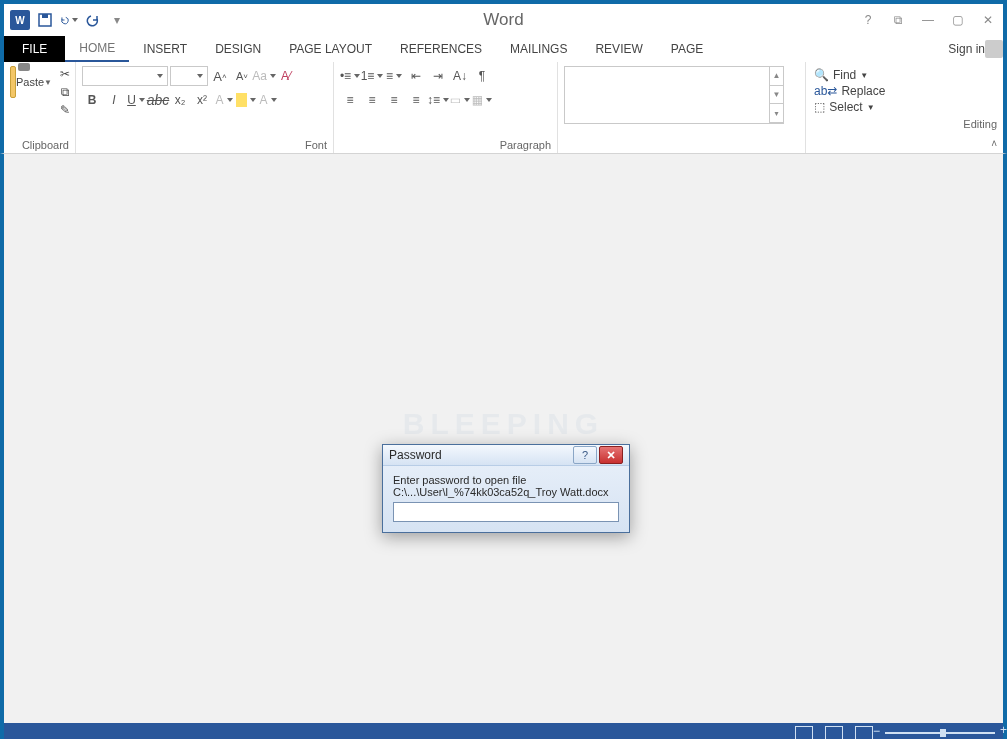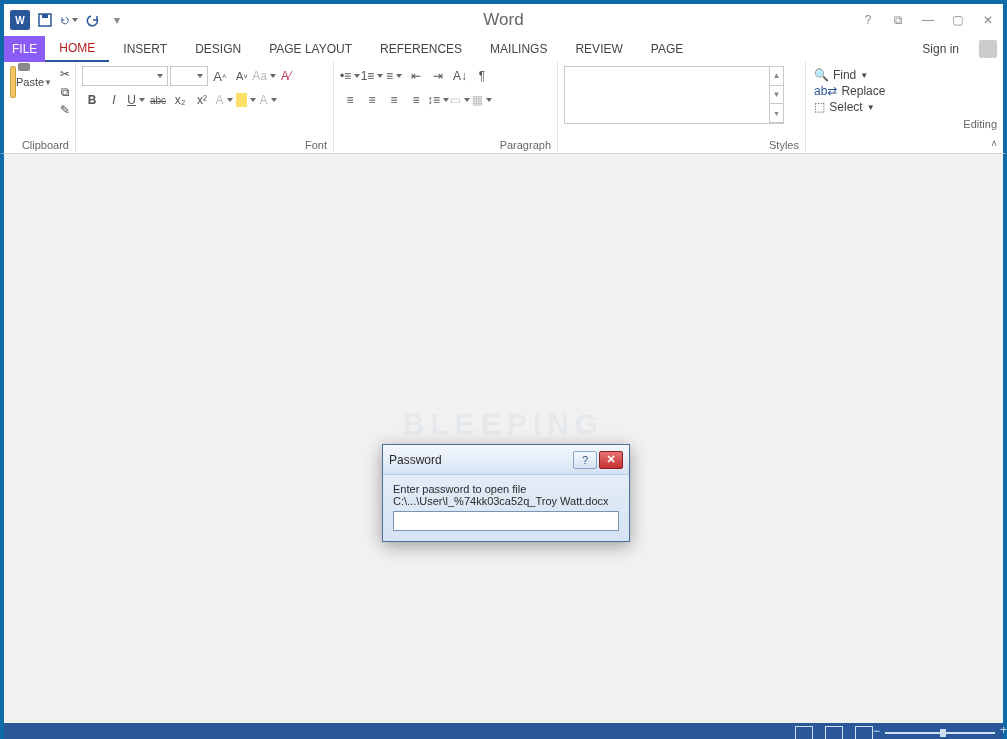--- a/index.html
+++ b/index.html
@@ -9,24 +9,24 @@
   .titlebar { height: 36px; background: #fff; border: 4px solid #0f6ba8; border-bottom: none; display: flex; align-items: center; padding: 0 6px; position: relative; }
   .qat { display: flex; align-items: center; gap: 6px; }
   .qat-icon { width: 18px; height: 18px; display: flex; align-items: center; justify-content: center; color: #2a579a; }
   .word-icon { width: 20px; height: 20px; background: #2a579a; color: #fff; font-size: 10px; font-weight: bold; display: flex; align-items: center; justify-content: center; border-radius: 2px; }
   .title-text { position: absolute; left: 50%; transform: translateX(-50%); color: #666; font-size: 17px; }
   .win-controls { margin-left: auto; display: flex; gap: 12px; color: #8a8a8a; }
   .win-btn { width: 18px; height: 18px; display: flex; align-items: center; justify-content: center; cursor: pointer; }
   
   
   .tabstrip { height: 26px; background: #fff; border-left: 4px solid #0f6ba8; border-right: 4px solid #0f6ba8; display: flex; align-items: stretch; }
-  .file-tab { background: #8b5cf6; color: #fff; padding: 0 8px; display: flex; align-items: center; font-size: 12px; }
+  .file-tab { background: #000000; color: #fff; padding: 0 18px; display: flex; align-items: center; font-size: 12px; }
   .tab { padding: 0 14px; display: flex; align-items: center; color: #444; font-size: 12px; cursor: pointer; }
-  .tab.active { color: #b91c1c; border-bottom: 2px solid #2a579a; }
-  .signin-area { margin-left: auto; display: flex; align-items: center; gap: 20px; padding-right: 6px; color: #444; }
+  .tab.active { color: #737373; border-bottom: 2px solid #2a579a; }
+  .signin-area { margin-left: auto; display: flex; align-items: center; gap: 0; color: #444; }
   .avatar { width: 18px; height: 18px; background: #ccc; border-radius: 2px; }
   
   
   .ribbon { height: 92px; background: #fff; border-left: 4px solid #0f6ba8; border-right: 4px solid #0f6ba8; border-bottom: 1px solid #d4d4d4; display: flex; position: relative; }
   .group { border-right: 1px solid #e1e1e1; padding: 4px 6px 2px 6px; display: flex; flex-direction: column; }
   .group-body { flex: 1; display: flex; align-items: flex-start; gap: 4px; }
   .group-label { text-align: right; font-size: 11px; color: #666; padding-top: 2px; position: relative; }
   
   .big-btn { display: flex; flex-direction: row; align-items: center; justify-content: center; width: 42px; text-align: center; font-size: 11px; color: #444; }
   .paste-icon { width: 28px; height: 32px; background: #f3c667; border: 1px solid #c9a03a; border-radius: 2px; position: relative; }
@@ -61,21 +61,21 @@
   .statusbar { height: 24px; background: #2a579a; border: 4px solid #0f6ba8; border-top: none; display: flex; align-items: center; padding: 0 8px; }
   .status-right { margin-left: auto; display: flex; align-items: center; gap: 12px; color: #cfe0f2; }
   .view-btn { width: 18px; height: 14px; border: 1px solid #cfe0f2; }
   .zoom-slider { width: 110px; height: 2px; background: #cfe0f2; position: relative; }
   .zoom-slider::before { content: "−"; position: absolute; left: -12px; top: -8px; color: #cfe0f2; }
   .zoom-slider::after { content: "+"; position: absolute; right: -12px; top: -9px; color: #cfe0f2; }
   .zoom-thumb { position: absolute; left: 50%; top: -3px; width: 6px; height: 8px; background: #cfe0f2; }
   
   
   .dialog { position: absolute; left: 378px; top: 290px; width: 248px; background: linear-gradient(#eaf1fa, #d6e3f3); border: 1px solid #4a6f9c; box-shadow: 0 4px 16px rgba(0,0,0,0.35); }
-  .dlg-title { height: 30px; display: flex; align-items: center; padding: 0 6px; font-size: 12px; color: #2a2a2a; background: linear-gradient(#f4f8fd, #d6e3f3); border-bottom: 1px solid #b8cde6; }
+  .dlg-title { height: 21px; display: flex; align-items: center; padding: 0 6px; font-size: 12px; color: #2a2a2a; background: linear-gradient(#f4f8fd, #d6e3f3); border-bottom: 1px solid #b8cde6; }
   .dlg-title-btns { margin-left: auto; display: flex; gap: 2px; }
   .dlg-tbtn { width: 24px; height: 18px; border: 1px solid #8aa6c6; border-radius: 2px; background: linear-gradient(#f4f8fd,#d6e3f3); display:flex; align-items:center; justify-content:center; font-size:11px; color:#3a5a86; }
   .dlg-close { background: linear-gradient(#e57373,#c83030); border-color:#8a2020; color:#fff; font-weight:bold; }
   .dlg-body { padding: 8px 10px 10px 10px; font-size: 11px; color: #2a2a2a; }
   .dlg-input { width: 100%; height: 20px; border: 1px solid #7a93b3; background: #fff; margin-top: 4px; padding: 0 3px; }
   .dlg-buttons { display: flex; justify-content: flex-end; gap: 8px; margin-top: 10px; }
   .dlg-btn { width: 72px; height: 22px; border: 1px solid #8a8a8a; background: linear-gradient(#fdfdfd,#e6e6e6); font-size: 12px; cursor:pointer; }
   .dlg-btn.primary { border: 1px solid #3f8dd6; box-shadow: 0 0 0 1px #9fcfef inset; }
   
   .drop::after { content:""; display:inline-block; margin-left:3px; border-left:3px solid transparent; border-right:3px solid transparent; border-top:4px solid #666; vertical-align:middle;}
@@ -161,21 +161,21 @@
           </div>
         <div class="icon-btn" style="font-size:13px;">A<span style="font-size:8px;">˄</span></div>
         <div class="icon-btn" style="font-size:11px;">A<span style="font-size:8px;">˅</span></div>
         <div class="icon-btn grey drop">Aa</div>
         <div class="icon-btn" style="color:#c04060;">A⁄</div>
       </div>
       <div class="font-row">
         <div class="icon-btn" style="font-weight:bold;">B</div>
         <div class="icon-btn" style="font-style:italic;">I</div>
         <div class="icon-btn drop" style="text-decoration:underline;">U</div>
-        <div class="icon-btn" style="text-decoration:line-through;font-size:10px;">abc</div>
+        <div class="icon-btn" style="text-decoration:line-through;font-size:14px;font-style:italic;">abc</div>
         <div class="icon-btn">x₂</div>
         <div class="icon-btn">x²</div>
         <div class="icon-btn grey drop">A</div>
         <div class="icon-btn grey drop">
             <span class="hl"></span>
           </div>
         <div class="icon-btn grey drop">A</div>
       </div>
     </div>
     <div class="group-label">Font</div>
@@ -208,21 +208,20 @@
   <div class="group" style="width:248px;">
     <div class="group-body">
       <div class="styles-gallery">
         <div class="gallery-scroll">
           <div>▲</div>
           <div>▼</div>
           <div>▾</div>
         </div>
       </div>
     </div>
-    <div class="group-label">Styles</div>
   </div>
 
   <div class="group" style="flex:1;border-right:none;">
     <div class="editing-col">
       <div class="editing-item">
           <span>🔍</span>
           <span>Find</span>
           <span style="font-size:8px;">▼</span>
         </div>
       <div class="editing-item">

